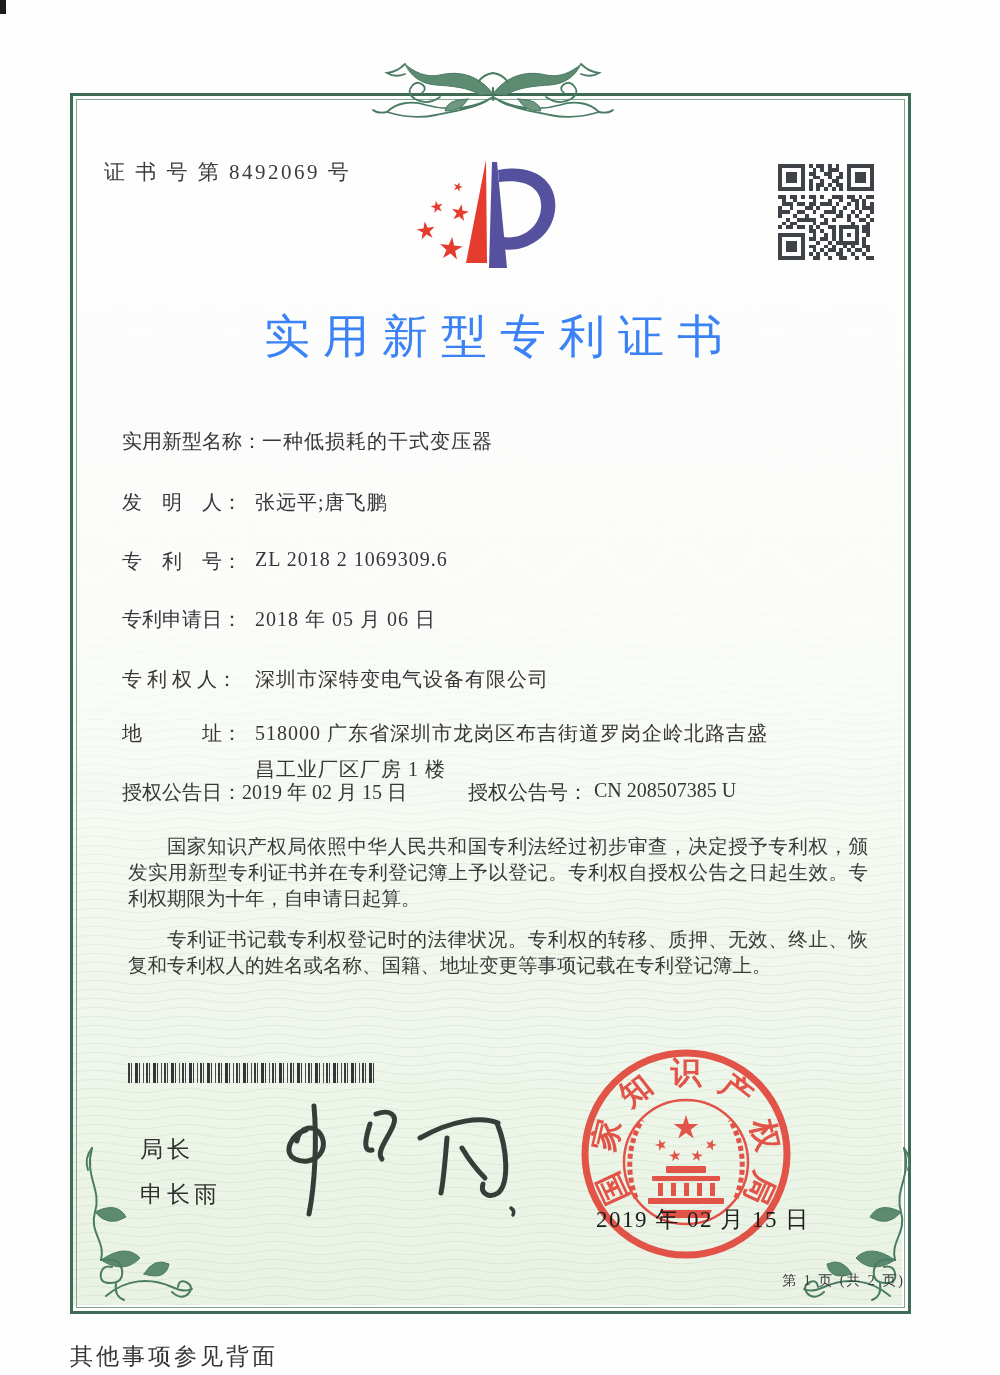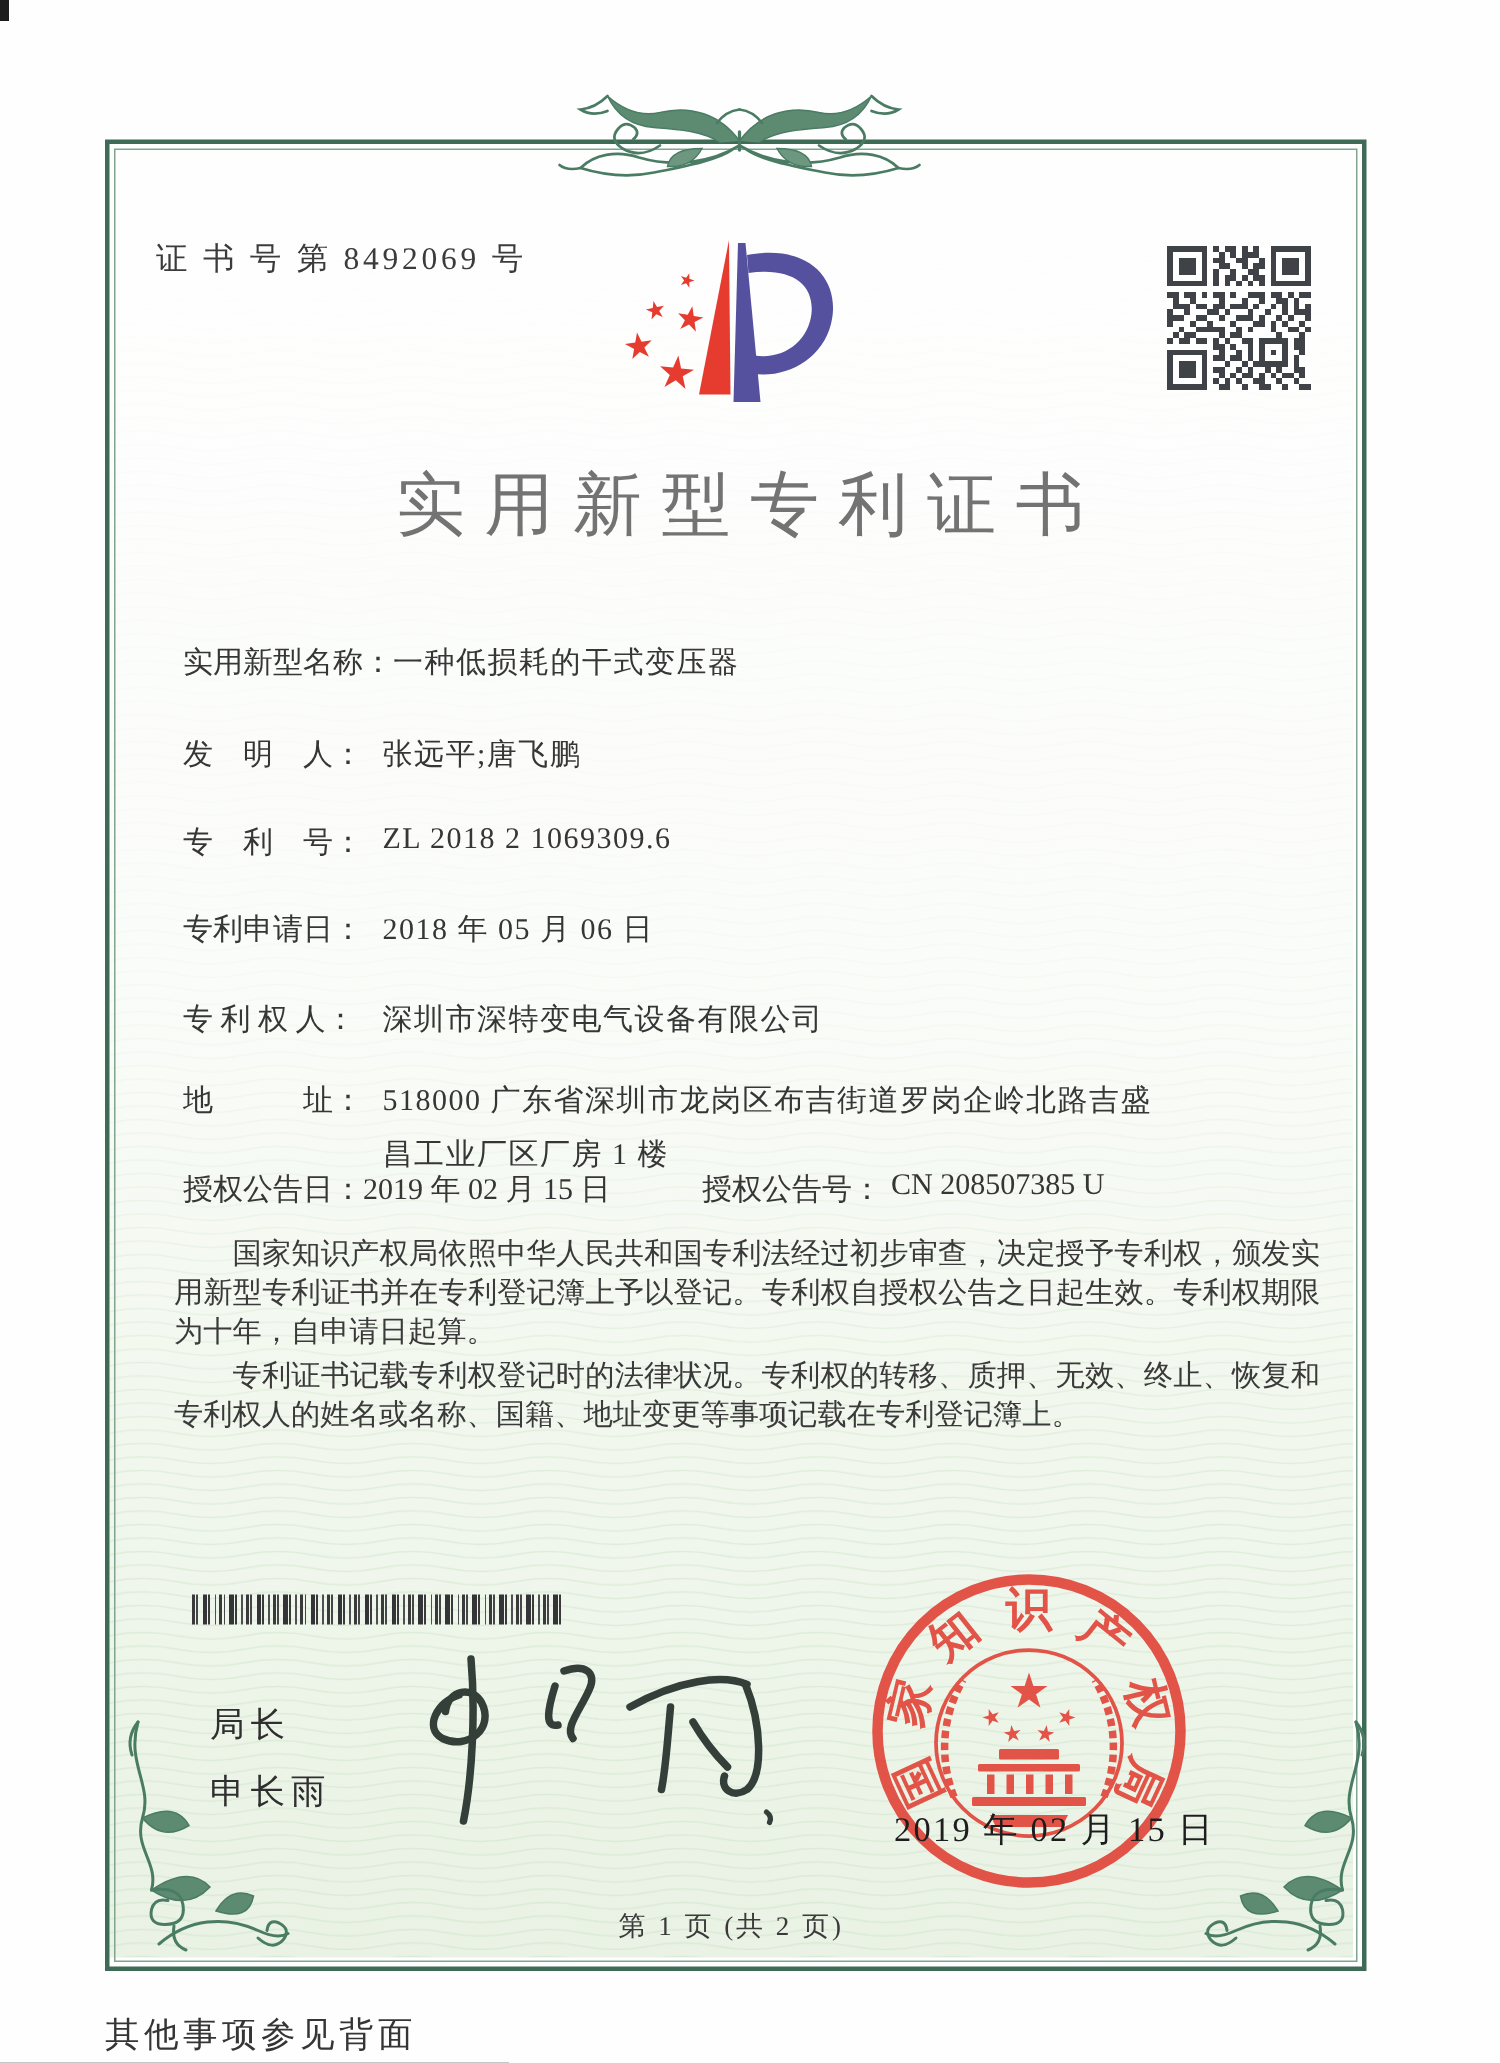--- a/index.html
+++ b/index.html
@@ -24,47 +24,47 @@
   
   .flourish-top{position:absolute;left:348px;top:62px;width:290px;height:64px;}
   .corner{position:absolute;width:118px;height:158px;}
   .corner.bl{left:76px;top:1146px;}
   .corner.br{left:802px;top:1146px;transform:scaleX(-1);}
   
   .cert-no{position:absolute;left:104px;top:158px;font-size:21px;letter-spacing:2.5px;color:#3b3b3b;}
   .logo{position:absolute;left:413px;top:150px;width:152px;height:128px;}
   .qr{position:absolute;left:778px;top:164px;width:96px;height:96px;}
   .title{position:absolute;left:0;top:306px;width:1000px;text-align:center;
-    font-size:46px;letter-spacing:13px;color:#737373;font-weight:500;}
+    font-size:46px;letter-spacing:13px;color:#3b82f6;font-weight:500;}
   .frow{position:absolute;left:122px;width:770px;font-size:20px;display:flex;color:#363636;}
   .flabel{flex:0 0 133px;white-space:nowrap;}
   .fvalue{flex:1;letter-spacing:1px;}
   .addr2{margin-top:9px;letter-spacing:1px;}
   .grant-left{flex:0 0 346px;display:flex;text-align:right;}
   .grant-right{flex:1;display:flex;}
   .glabel{white-space:nowrap;}
   .paras{position:absolute;left:112px;top:820px;width:772px;
     font-size:19.5px;line-height:25.8px;text-align:justify;color:#3a3a3a;}
-  .paras p{margin:4px;text-indent:2em;}
+  .paras p{margin:16px;text-indent:2em;font-family:Liberation Mono, monospace;}
   .barcode{position:absolute;left:128px;top:1063px;width:246px;height:20px;
     background:
      repeating-linear-gradient(90deg,
        #3a3a3a 0 2px,transparent 2px 3px,
        #46464a 3px 4px,transparent 4px 7px,
        #343438 7px 10px,transparent 10px 11px,
        #3a3a3a 11px 12px,transparent 12px 15px,
        #504f54 15px 16px,transparent 16px 18px);
   }
   .director{position:absolute;left:140px;top:1134px;font-size:23px;color:#2f2f2f;
     font-family:"Liberation Sans","DejaVu Sans",sans-serif;}
   .director div{margin-bottom:14px;letter-spacing:4px;}
   .signature{position:absolute;left:268px;top:1100px;width:270px;height:125px;}
   .seal{position:absolute;left:570px;top:1038px;width:232px;height:232px;opacity:.93;}
   .seal-date{position:absolute;left:596px;top:1204px;font-size:23px;letter-spacing:1.5px;color:#1d1d1d;z-index:6;}
-  .footer-page{position:absolute;left:70px;top:1272px;width:835px;text-align:center;font-size:18px;color:#3a3a3a;letter-spacing:2px;}
+  .footer-page{position:absolute;left:70px;top:1272px;width:835px;text-align:right;font-size:14px;color:#3a3a3a;letter-spacing:2px;}
   .back-note{position:absolute;left:70px;top:1341px;width:835px;text-align:left;font-size:23px;color:#353535;letter-spacing:3px;}
   .seal text{font-family:"Liberation Serif","DejaVu Serif",serif;}
 </style>
 </head>
 <body>
 
 <div class="page">
 
   <div class="scan-mark"></div>
 

